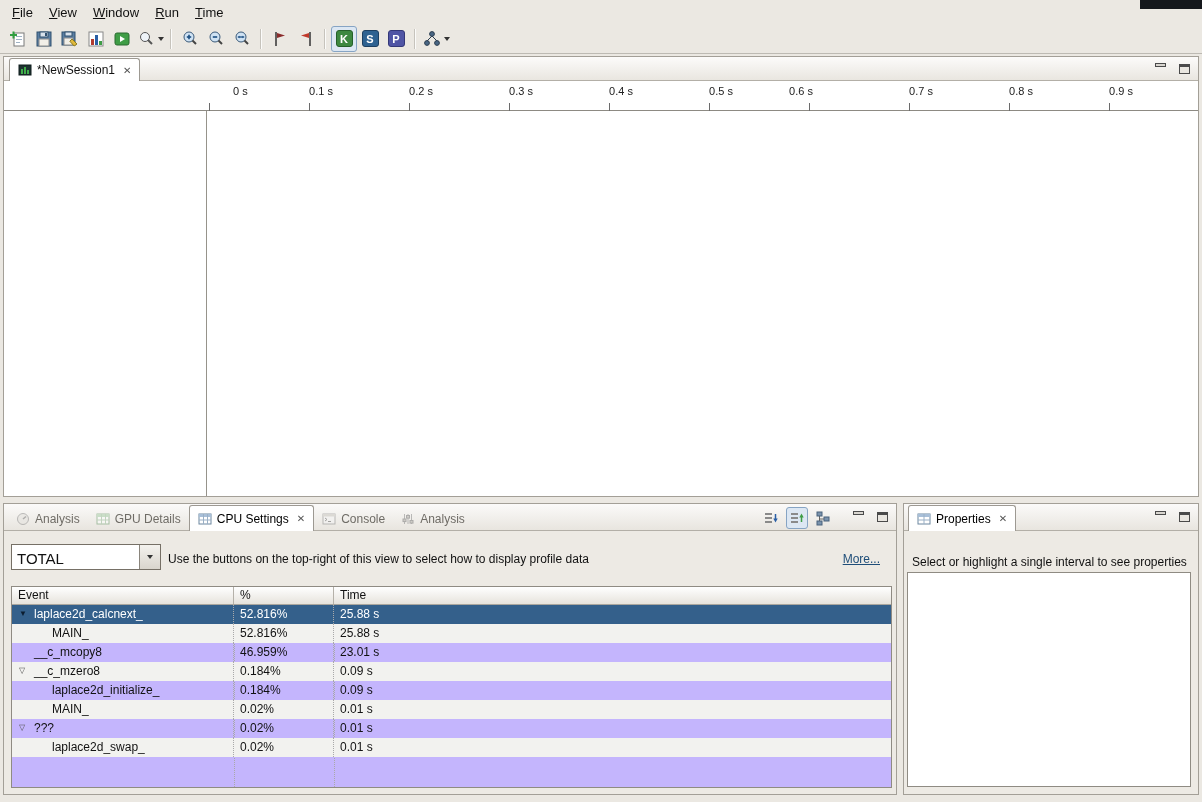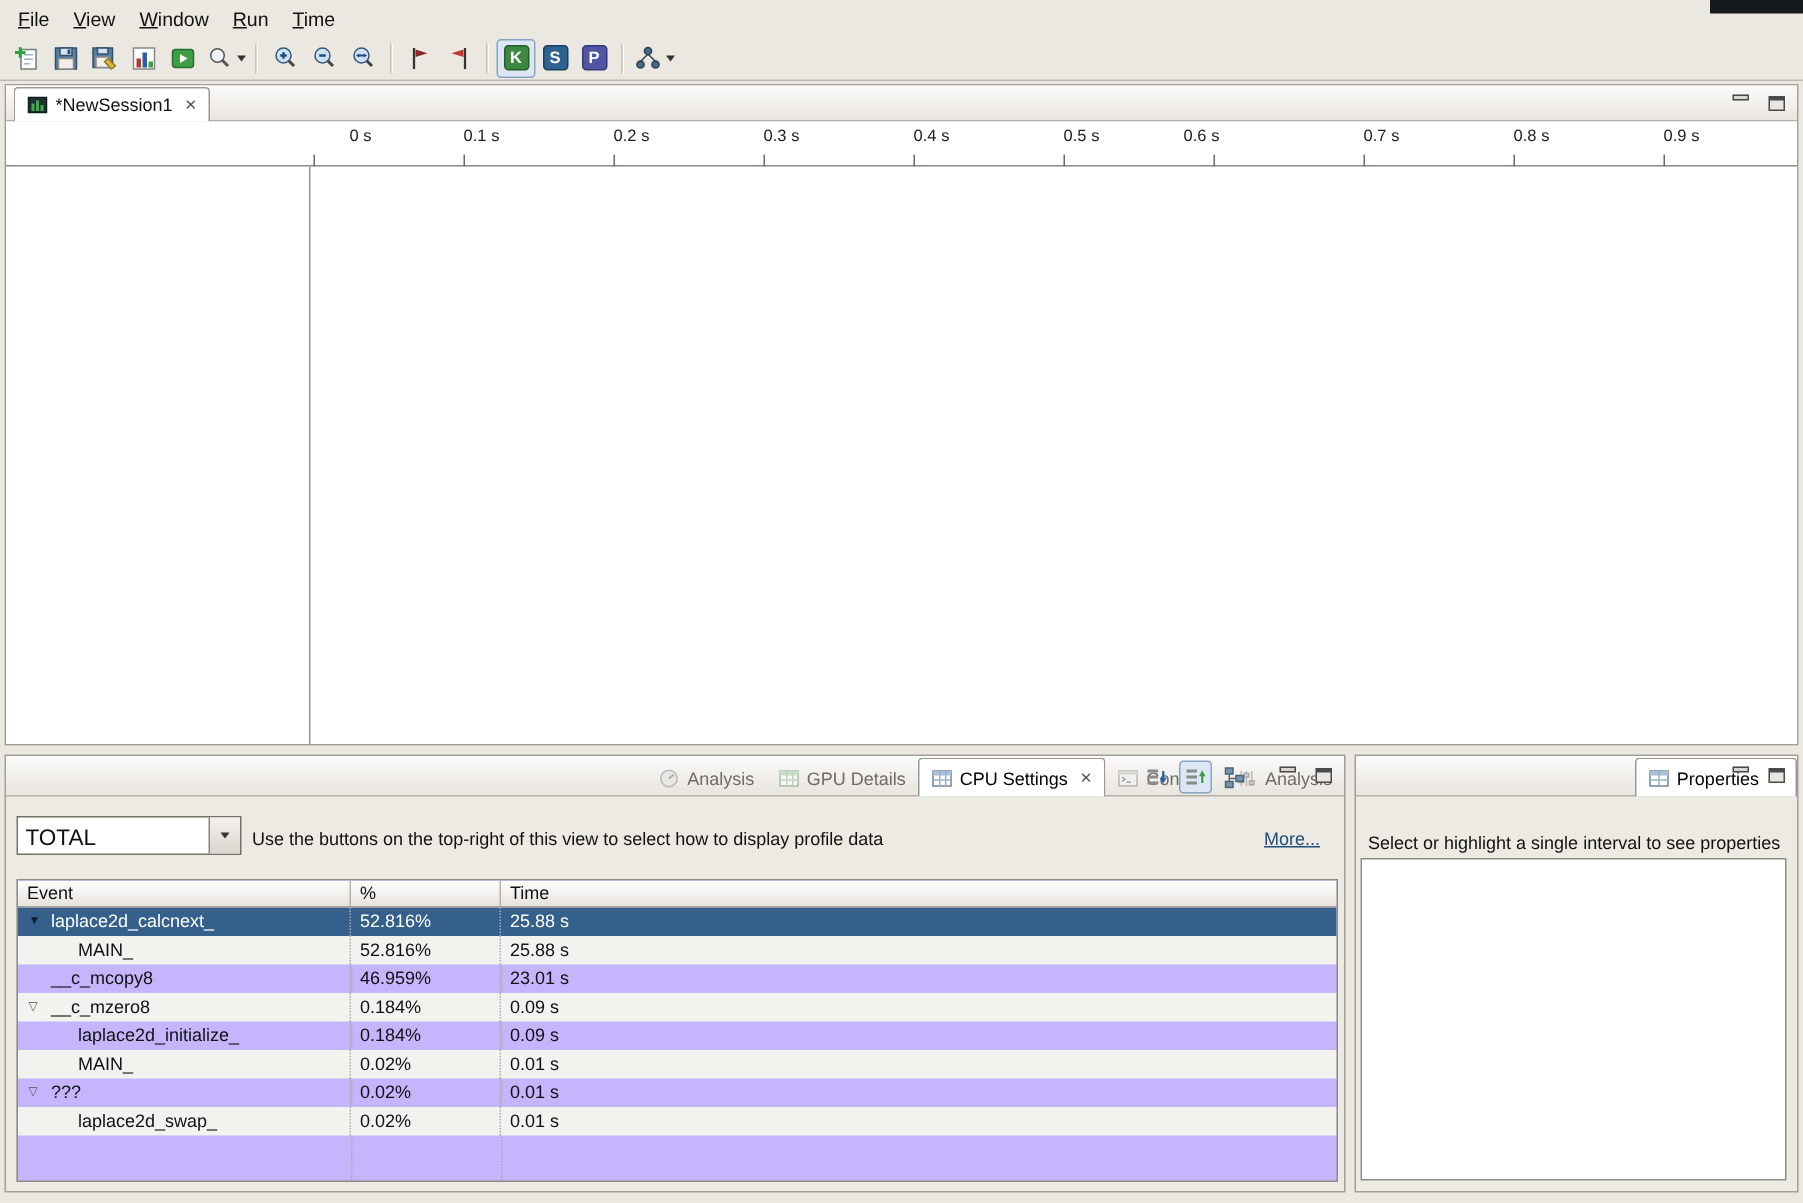--- a/index.html
+++ b/index.html
@@ -37,21 +37,21 @@
   .ruler { position:absolute; left:202px; top:0; right:0; height:30px; }
   .tick-label { position:absolute; top:4px; font-size:11px; color:#222; white-space:nowrap; transform:translateX(-50%);padding-left:24px; }
   .tick-label.first { transform:none; }
   .tick-mark { position:absolute; bottom:0; width:1px; height:8px; background:#6b6b6b; }
   .vdivider { position:absolute; left:202px; top:54px; bottom:0; width:1px; background:#96938b; }
 
   
   .panel { position:absolute; background:#edeae4; border:1px solid #a39f97; }
   .panel.bl { left:3px; top:503px; width:894px; height:292px; }
   .panel.pr { left:903px; top:503px; width:296px; height:292px; }
-  .ptabs { position:absolute; top:0; left:0; right:0; height:27px; background:linear-gradient(#fbfaf9,#e8e5df); border-bottom:1px solid #b3afa7; display:flex; align-items:flex-end; padding-left:4px;justify-content:flex-end; }
+  .ptabs { position:absolute; top:0; left:0; right:0; height:27px; background:linear-gradient(#fbfaf9,#e8e5df); border-bottom:1px solid #b3afa7; display:flex; align-items:flex-end; padding-left:4px; }
   .ptab { height:23px; display:flex; align-items:center; gap:5px; padding:0 8px; font-size:12px; color:#6f6c66; white-space:nowrap; }
   .ptab .ticon { opacity:.55; }
   .ptab.active { height:26px; margin-bottom:-1px; background:#fff; border:1px solid #9d9992; border-bottom:none; border-radius:3px 3px 0 0; color:#000; z-index:3; }
   .ptab.active .ticon { opacity:1; }
   .vtools { position:absolute; top:3px; right:62px; display:flex; gap:4px; z-index:4; }
   .vbtn { width:22px; height:22px; display:flex; align-items:center; justify-content:center; border:1px solid transparent; border-radius:3px; }
   .vbtn.pressed { background:#dce7f3; border-color:#86a4c4; }
   .panel .winbtns { top:7px; z-index:4; }
 
   

